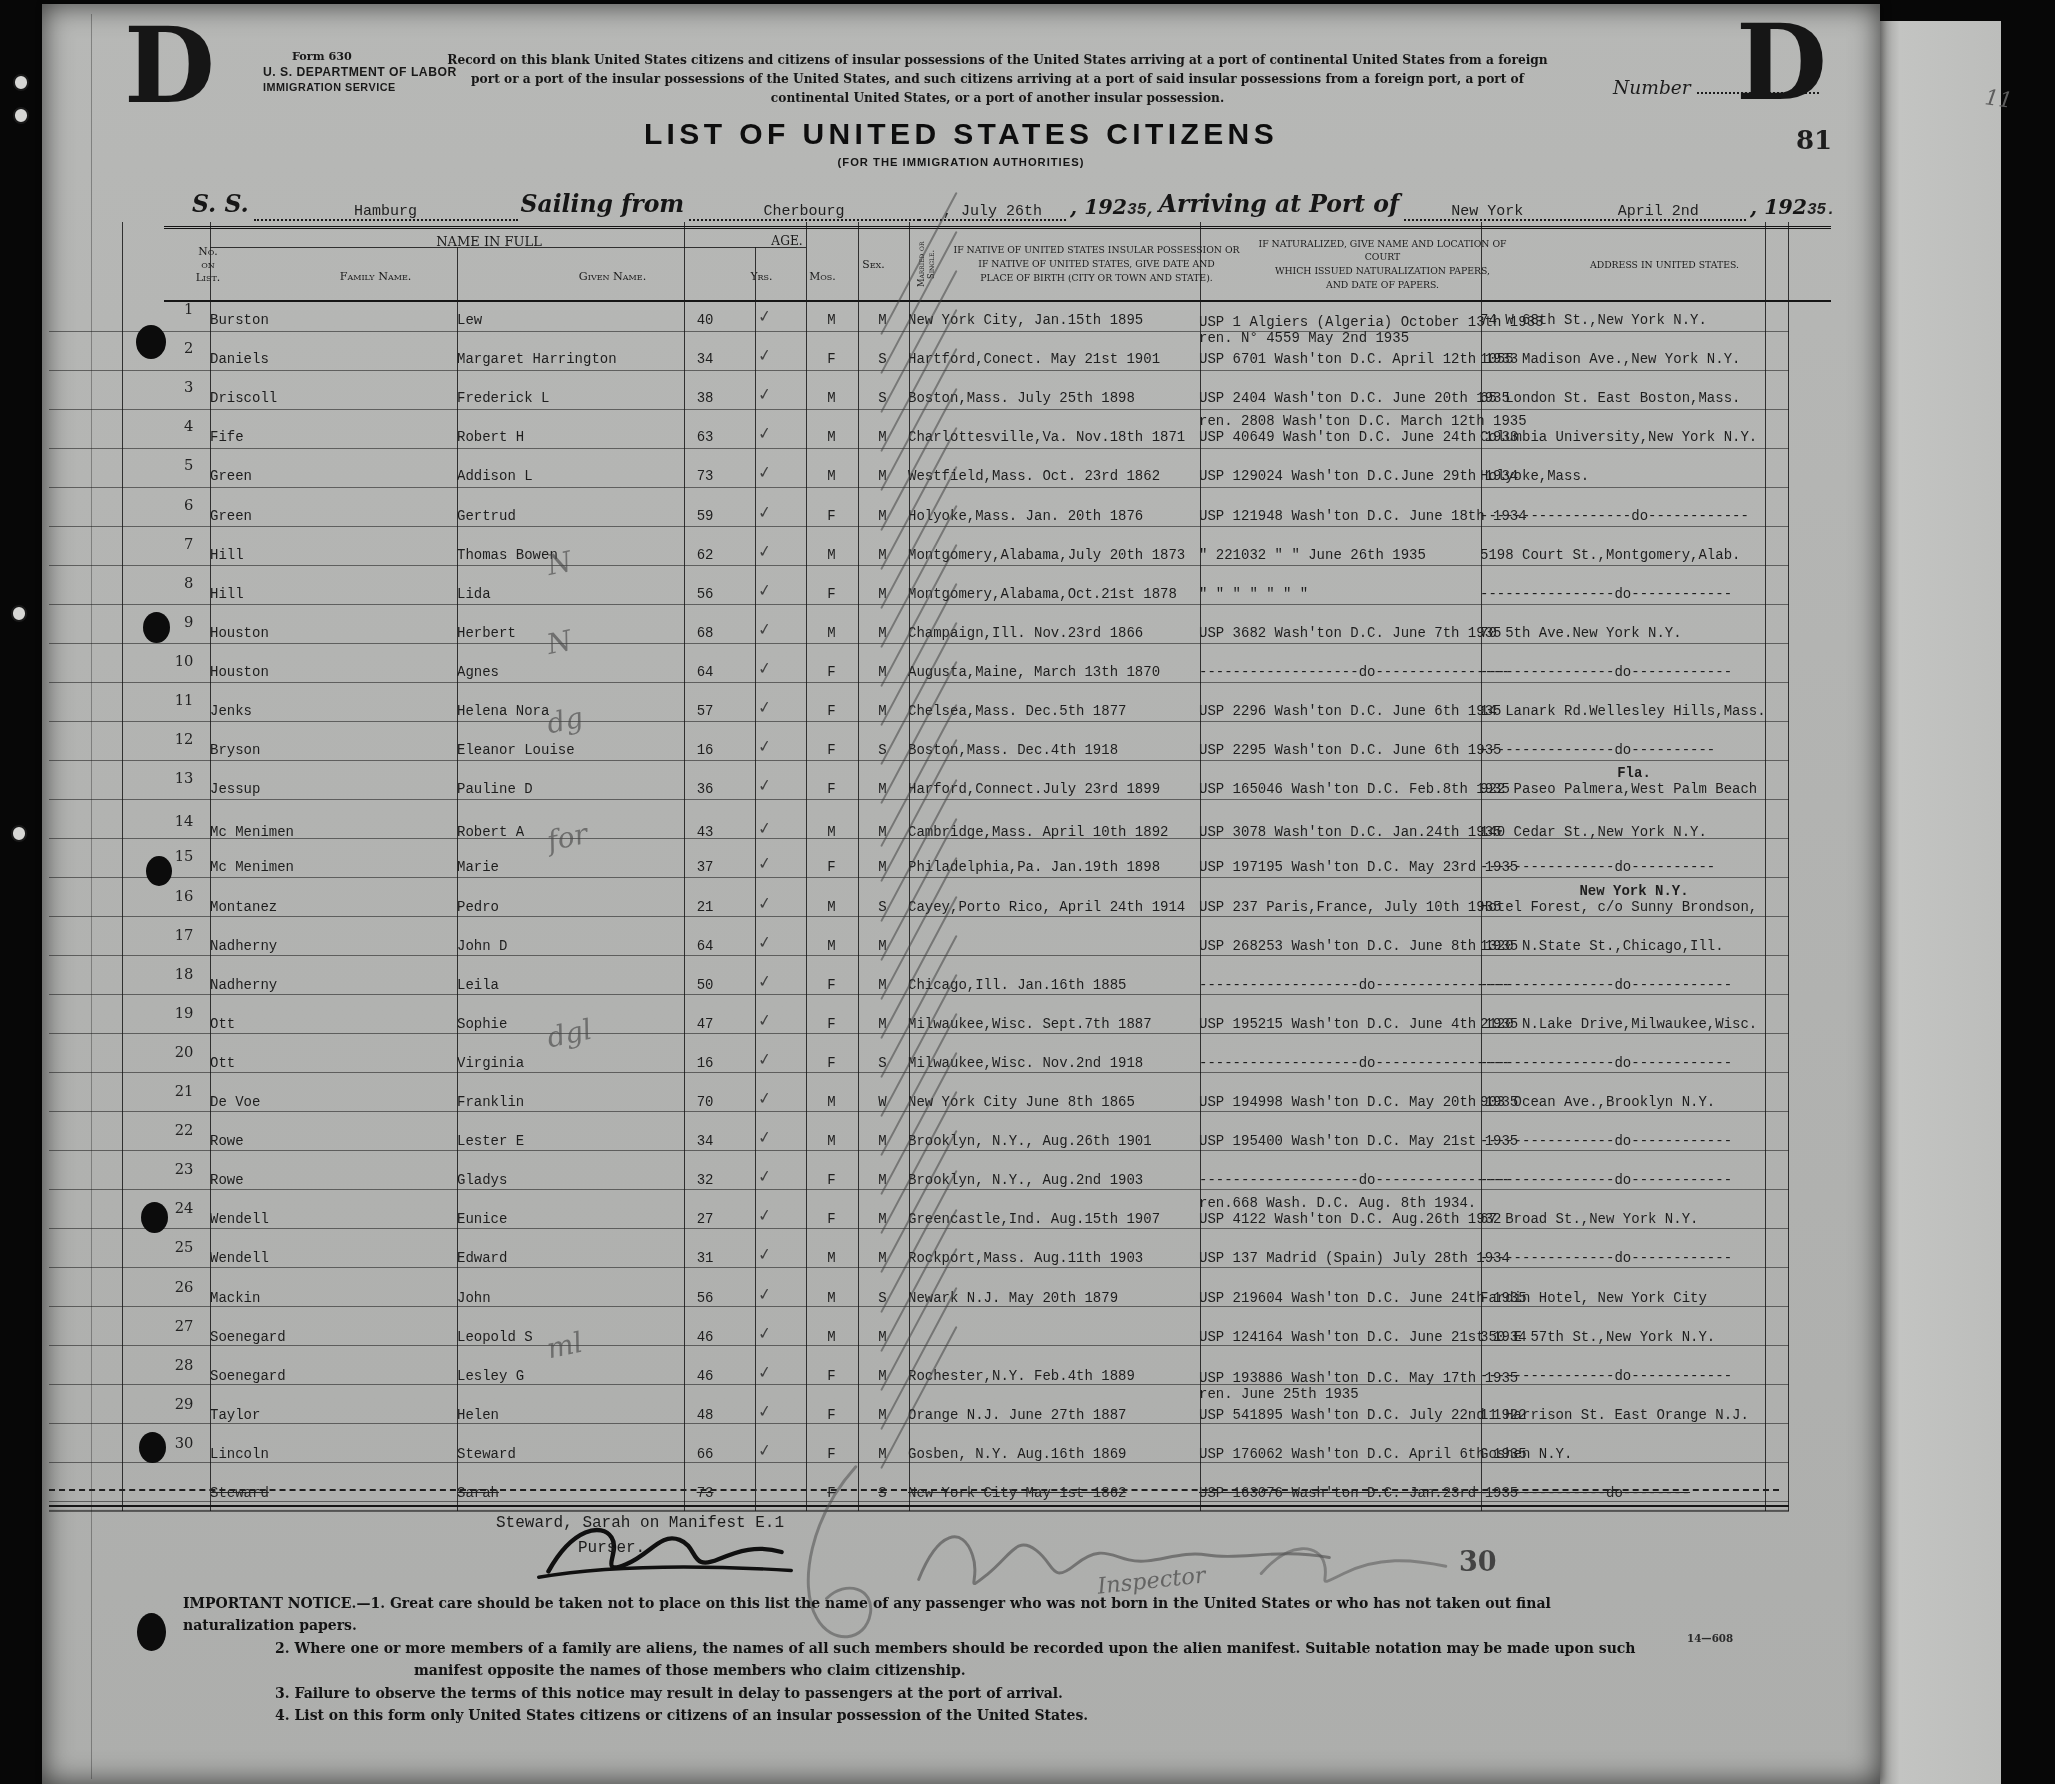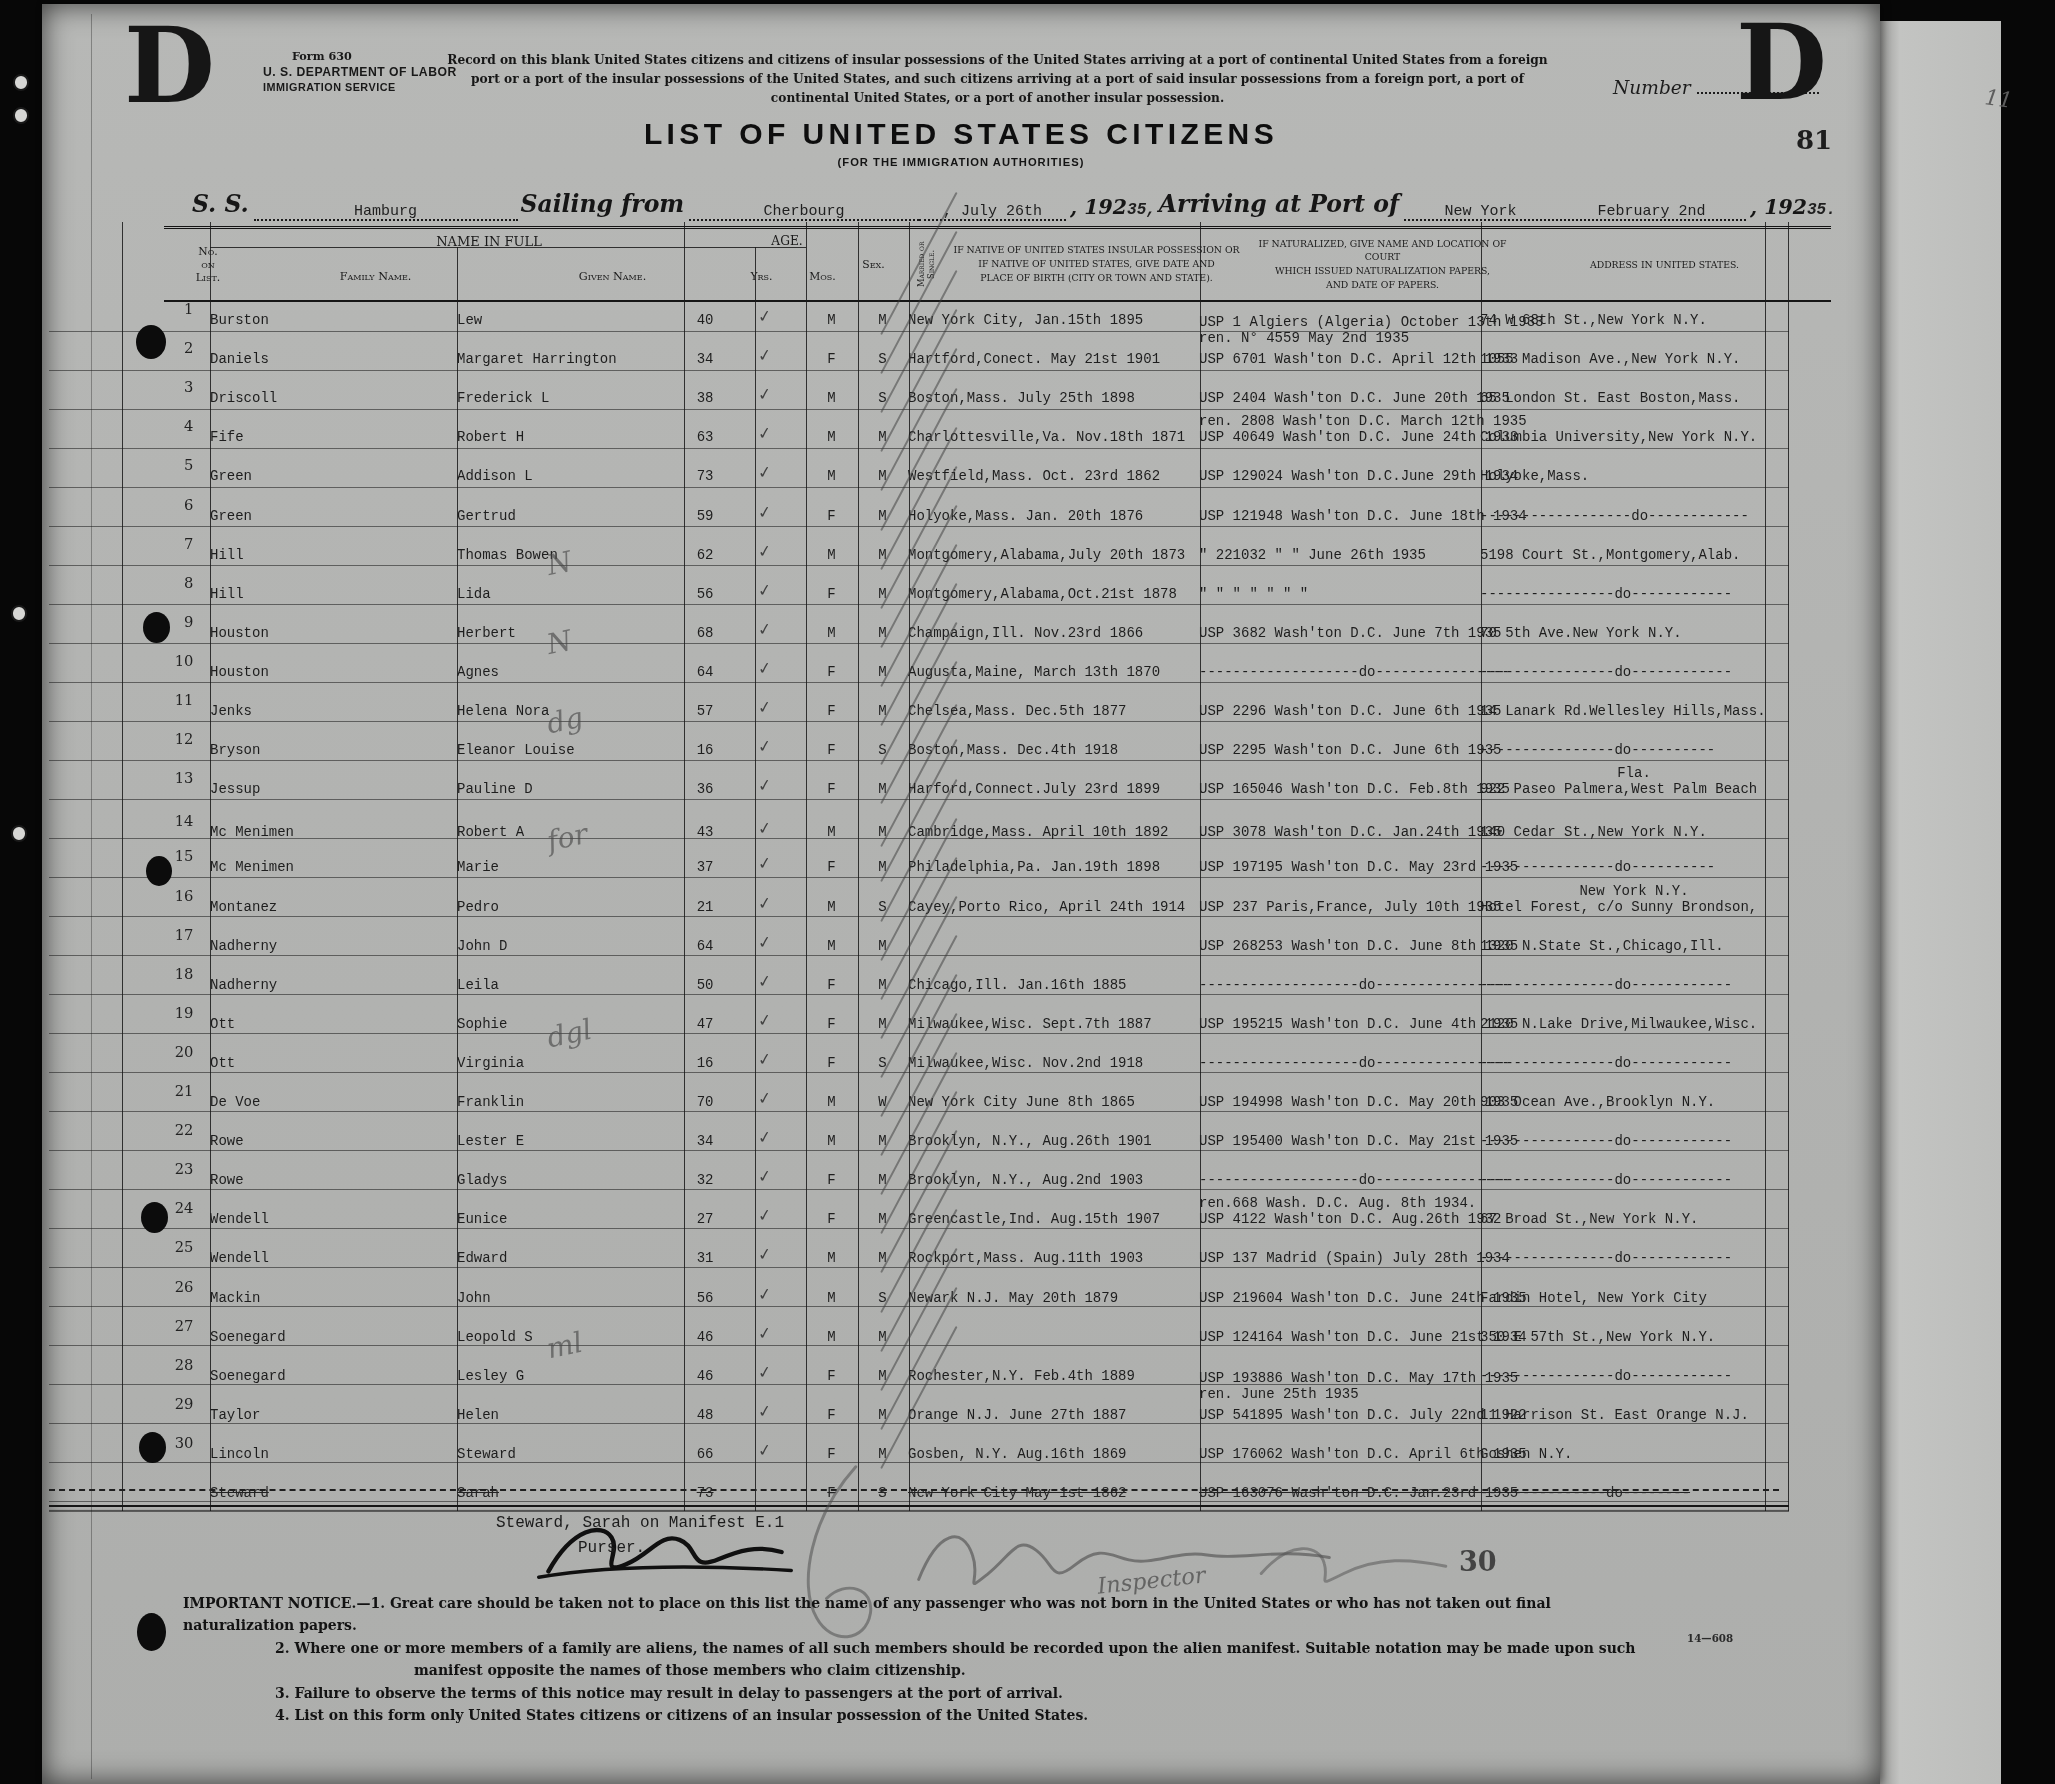--- a/index.html
+++ b/index.html
@@ -61,21 +61,21 @@
   #rows{position:absolute;left:122px;top:293px;width:1667px;}
   .row{position:absolute;left:0;width:1667px;height:39px;display:grid;
     grid-template-columns:88px 247px 227px 71px 51px 51px 51px 291px 281px 308px;}
   .c{display:flex;align-items:flex-end;padding-bottom:3.9px;white-space:nowrap;overflow:visible;
     font-family:"Liberation Mono",monospace;font-size:14px;color:#1e1e1e;}
   .c-no{justify-content:flex-end;padding-right:16.6px;font-family:"DejaVu Serif",serif;font-size:14.7px;color:#222;align-items:flex-start;padding-top:6.8px;}
   .c-yrs{padding-left:12.7px;}
   .c-sex,.c-ms{justify-content:center;}
   .c-nat,.c-addr{flex-direction:column;align-items:flex-start;justify-content:flex-end;}
   .c-nat span,.c-addr span{display:block;}
-  .c-addr .pre{align-self:center;}
+  .c-addr .pre{align-self:center;font-weight:bold;}
   .pre:empty,.post:empty{display:none;}
   .post{margin-bottom:-17.6px;}
   .check{position:absolute;font-size:18.6px;color:rgba(45,45,45,.85);transform:rotate(-8deg);margin-left:3.9px;}
   .c-mos{position:relative;}
   .slash{position:absolute;left:760px;bottom:-2.9px;width:161px;height:2px;background:rgba(58,58,58,.5);
     transform:rotate(-62deg);transform-origin:left bottom;border-radius:1px;}
   .row.struck .c{color:#242424;text-decoration:line-through;}
   .strike-dashes{position:absolute;left:-73px;top:22.5px;width:1730px;border-top:2px dashed #1f1f1f;}
 
   
@@ -126,21 +126,21 @@
       <span class="fill" style="width:230px;">
           <span class="typed">Cherbourg</span>
         </span>
       <span class="fill" style="width:147px;">
           <span class="typed">, July 26th</span>
         </span>
       <span class="yr"><span>, 192</span><span class="typed">35,</span></span>
       <span class="lbl">Arriving at Port of</span>
       <span class="fill two" style="width:342px;">
         <span class="typed">New York</span>
-        <span class="typed">February 2nd</span>
+        <span class="typed">April 2nd</span>
       </span>
       <span class="yr"><span>, 192</span><span class="typed">35.</span></span>
     </div>
 
     <div id="thead">
       <div class="hc" style="left:0;top:0;width:88px;height:71px;font-size:10.8px;">
         <span>No.</span>
         <span>on</span>
         <span>List.</span>
       </div>

